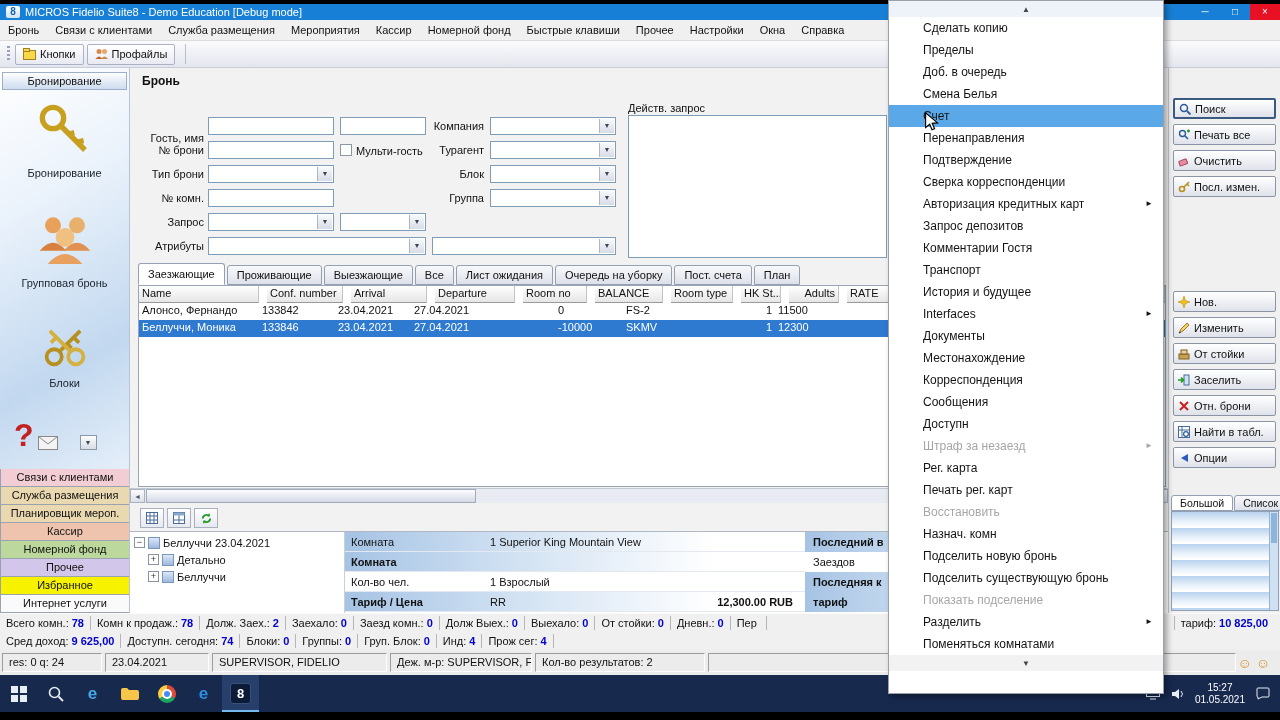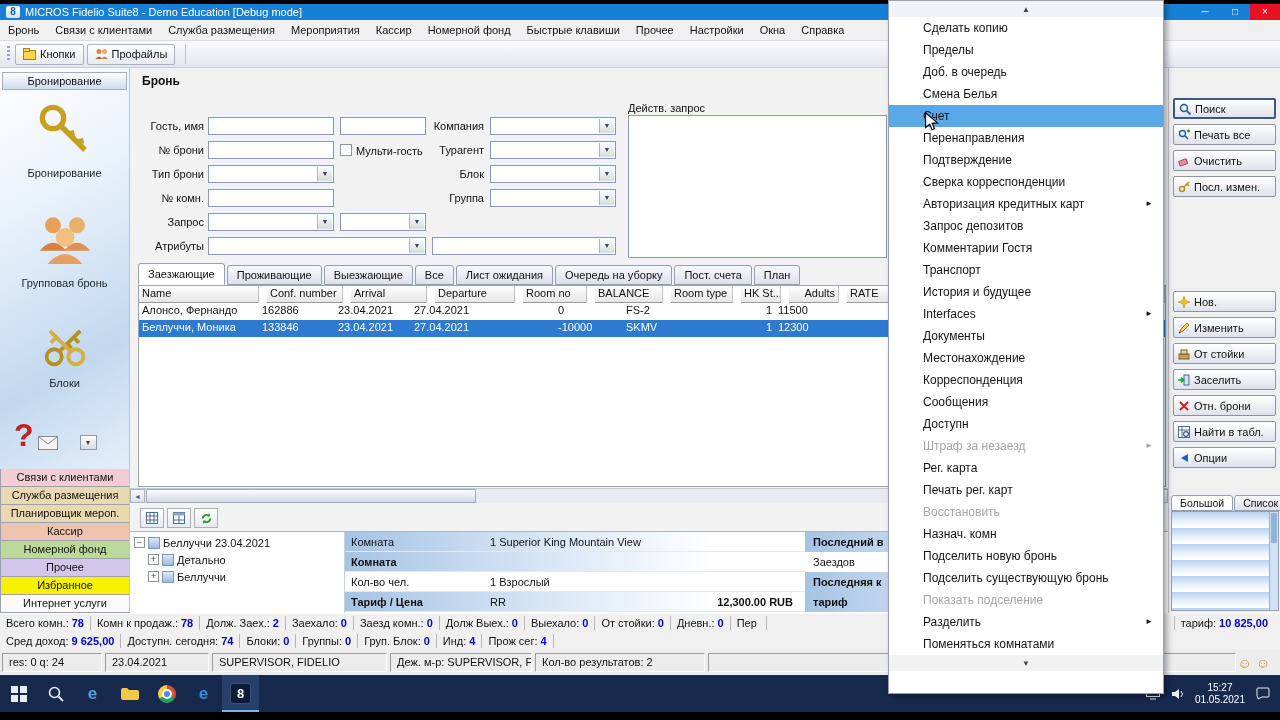--- a/index.html
+++ b/index.html
@@ -271,21 +271,21 @@
     <div class="navsec ns3">Кассир</div>
     <div class="navsec ns4">Номерной фонд</div>
     <div class="navsec ns5">Прочее</div>
     <div class="navsec ns6">Избранное</div>
     <div class="navsec ns7">Интернет услуги</div>
   </div>
 
   <div class="main">
     <div class="formtitle">Бронь</div>
 
-    <span class="flabel" style="left:10px;top:52px">Гость, имя</span>
+    <span class="flabel" style="left:10px;top:64px">Гость, имя</span>
     <span class="flabel" style="left:10px;top:76px">№ брони</span>
     <span class="flabel" style="left:10px;top:100px">Тип брони</span>
     <span class="flabel" style="left:10px;top:124px">№ комн.</span>
     <span class="flabel" style="left:10px;top:148px">Запрос</span>
     <span class="flabel" style="left:10px;top:172px">Атрибуты</span>
 
     <input class="fi" style="left: 78px; top: 49px; width: 126px;">
     <input class="fi" style="left: 210px; top: 49px; width: 86px;">
     <input class="fi" style="left: 78px; top: 73px; width: 126px;">
     <span class="cb" style="left:210px;top:76px"></span>
@@ -348,21 +348,21 @@
         <span class="gc c4">Room no</span>
         <span class="gc c5">BALANCE</span>
         <span class="gc c6">Room type</span>
         <span class="gc c7">HK St...</span>
         <span class="gc c8">Adults</span>
         <span class="gc c9">RATE</span>
         <span class="gc cfill"></span>
       </div>
       <div class="grow">
         <span class="gc c0">Алонсо, Фернандо</span>
-        <span class="gc c1">162886</span>
+        <span class="gc c1">133842</span>
         <span class="gc c2">23.04.2021</span>
         <span class="gc c3">27.04.2021</span>
         <span class="gc c4"></span>
         <span class="gc c5">0</span>
         <span class="gc c6">FS-2</span>
         <span class="gc c7"></span>
         <span class="gc c8">1</span>
         <span class="gc c9">11500</span>
       </div>
       <div class="grow sel">

